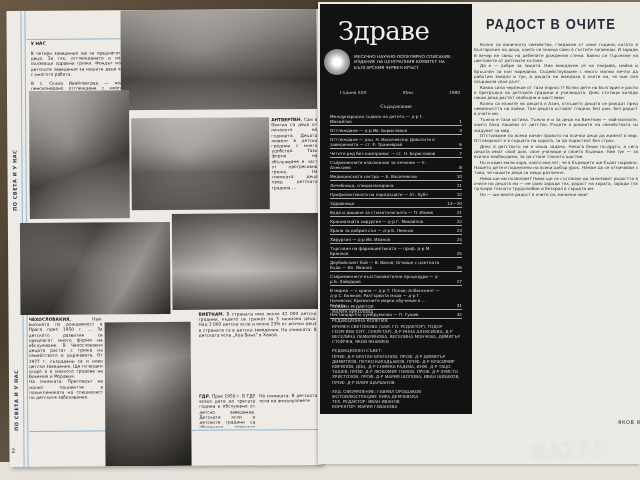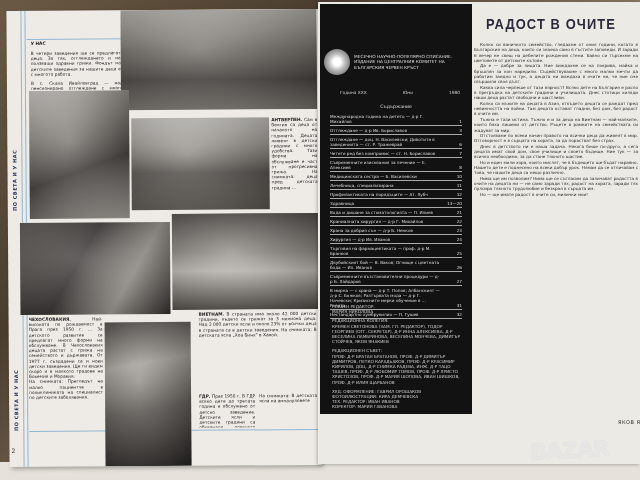--- a/index.html
+++ b/index.html
@@ -87,20 +87,21 @@
   <div class="caption" style="left:190px;top:384px;width:56px;height:34px;">
     <b>ГДР.</b> <span>През 1950 г. В ГДР всяко дете до третата година е обслужено от детско заведение. Детските ясли и детските градини са обхванали повечето деца. В Берлин е построен нов детски комплекс. Бащите в градините на изследователски институт.</span>
   </div>
   <div class="caption" style="left:250px;top:384px;width:58px;height:34px;">На снимката: В детската ясла на ампалуловете</div>
 
   <div class="page-num" style="left:2px;top:436px;">2</div>
 </div>
 
 <div class="page-right">
   <div class="masthead-box">
+    <div class="logo">Здраве</div>
     <div class="emblem"></div>
     <div class="subtitle">Месечно научно-популярно списание. Издание на Централния комитет на Българския червен кръст</div>
     <div class="issue-row">
       <span>Година XXX</span>
       <span>Юни</span>
       <span>1980</span>
     </div>
     <div class="toc-title">Съдържание</div>
     <div class="toc">
       <div class="toc-item">

